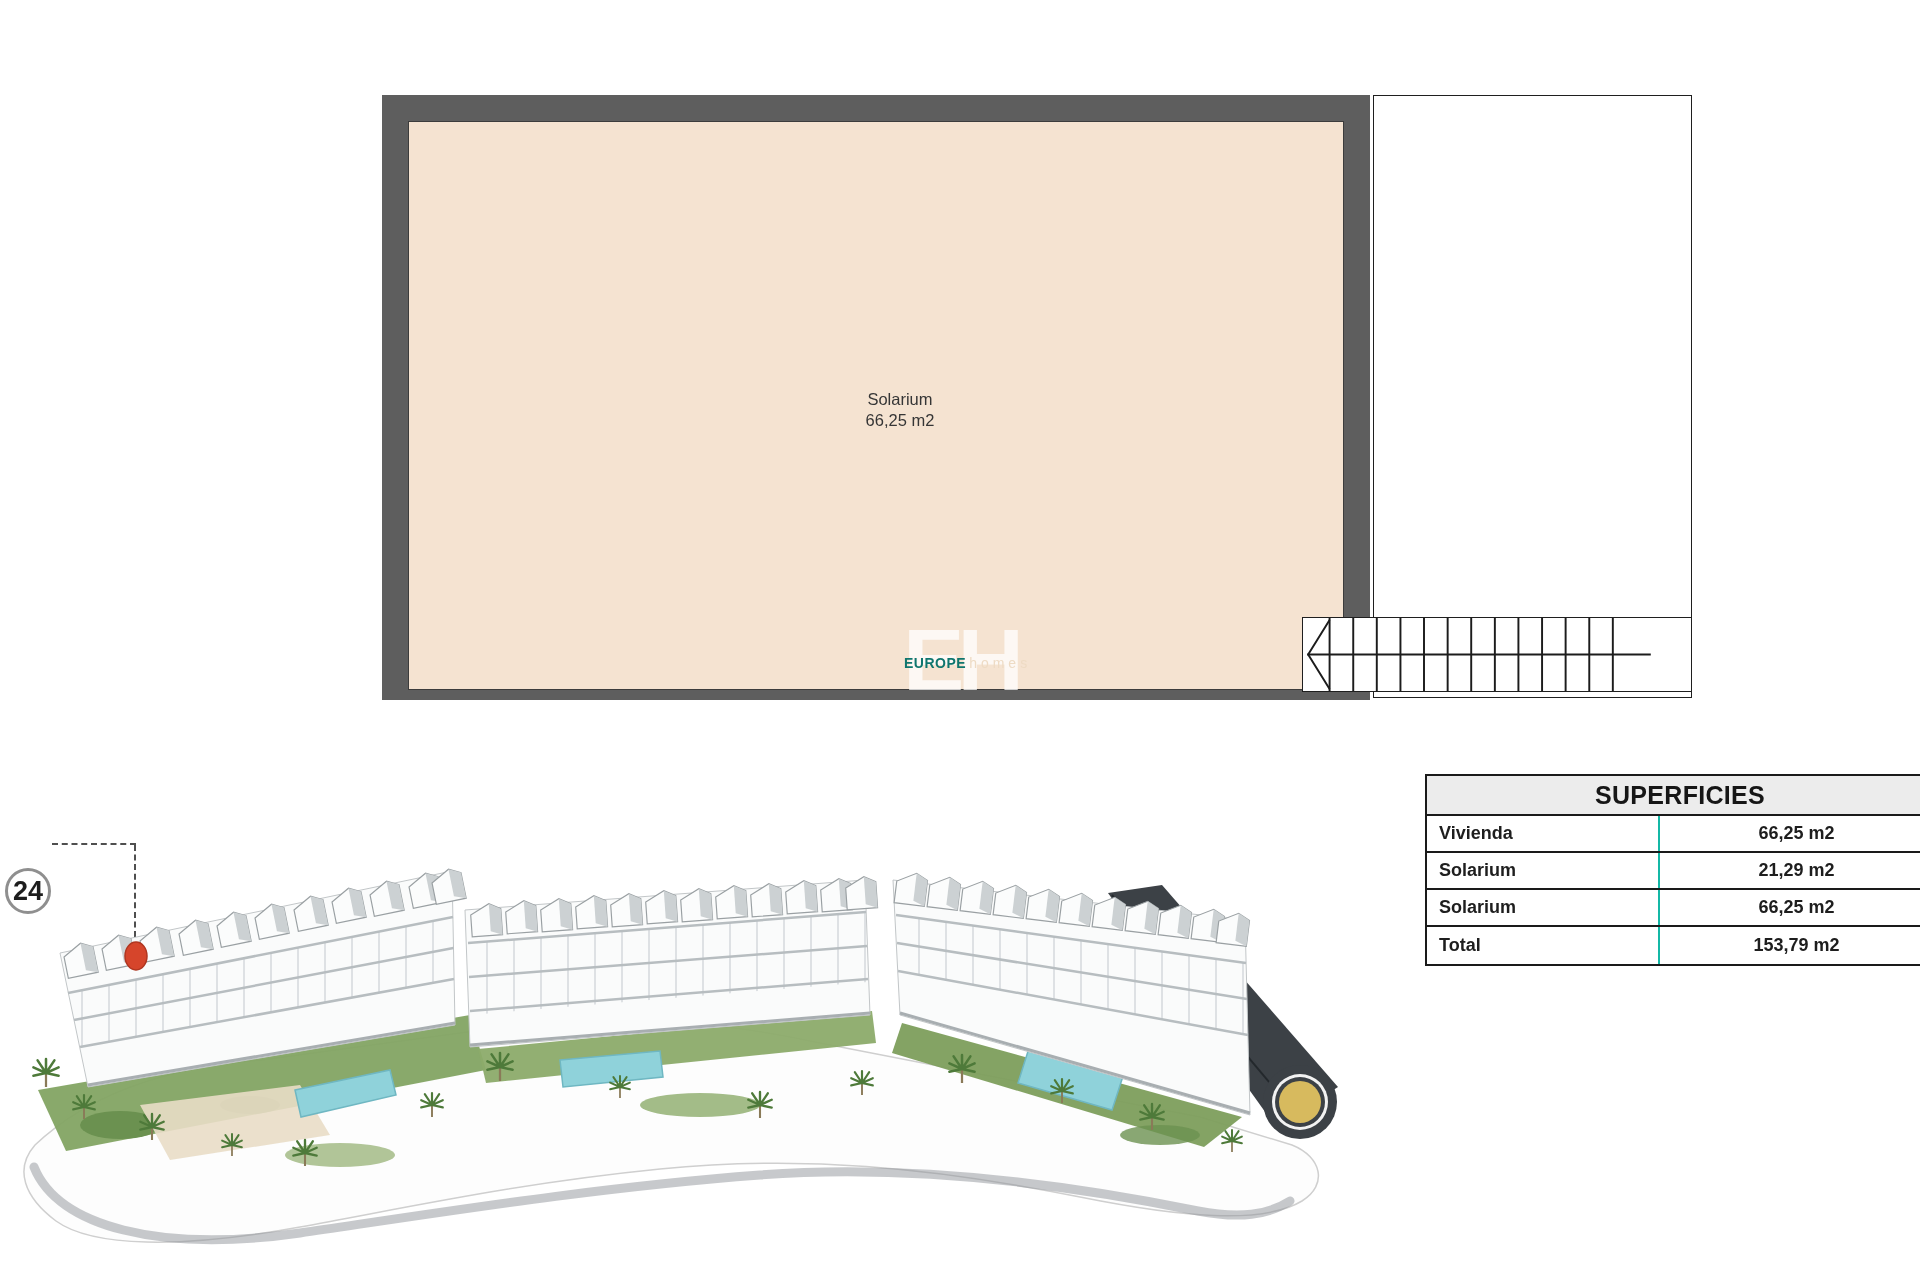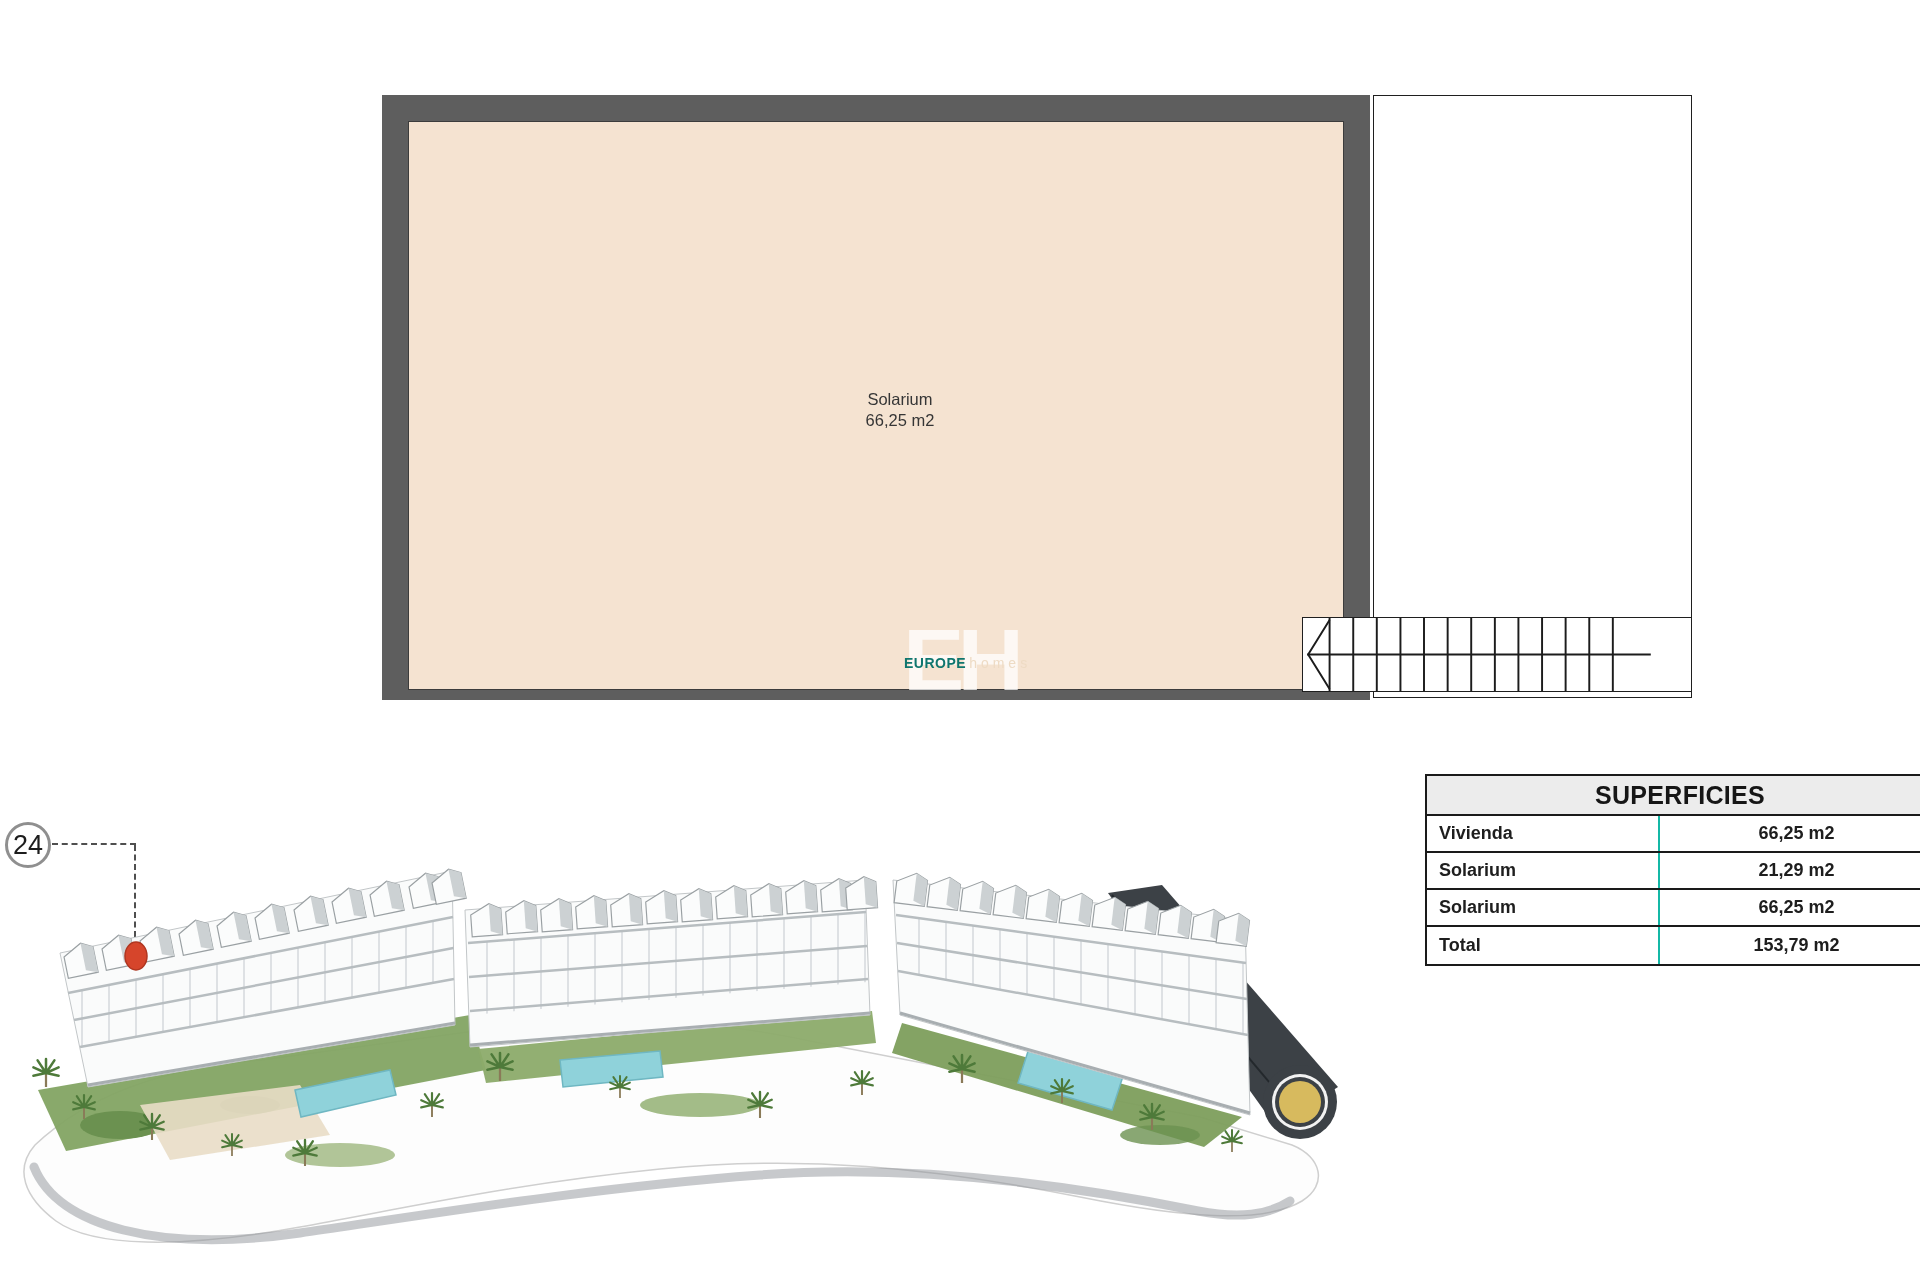--- a/index.html
+++ b/index.html
@@ -39,24 +39,24 @@
     font-size:92px;font-weight:bold;letter-spacing:-7px;line-height:104px;
     color:rgba(255,255,255,0.75);transform:scaleY(0.95);
   }
   .watermark .words{
     position:absolute;left:14px;top:33px;white-space:nowrap;font-size:14px;
   }
   .watermark .w1{font-weight:bold;color:#0f766e;letter-spacing:0.5px;}
   .watermark .w2{color:#eedbc4;letter-spacing:4px;margin-left:3px;margin-top:8px;}
   
   .unit-badge{
-    position:absolute;left:5px;top:822px;width:46px;height:46px;border-radius:50%;
+    position:absolute;left:5px;top:868px;width:46px;height:46px;border-radius:50%;
     border:3px solid #8f8f8f;background:#ffffff;box-sizing:border-box;
     display:flex;align-items:center;justify-content:center;
-    font-size:27px;font-weight:normal;color:#1d1d1d;
+    font-size:27px;font-weight:bold;color:#1d1d1d;
   }
   .leader-h{position:absolute;left:52px;top:843px;width:84px;height:0;
     border-top:2px dashed #4f4f4f;}
   .leader-v{position:absolute;left:134px;top:845px;width:0;height:92px;
     border-left:2px dashed #4f4f4f;}
   
   .render{position:absolute;left:0;top:855px;width:1400px;height:420px;}
   
   .sup-table{
     position:absolute;left:1425px;top:774px;width:510px;

